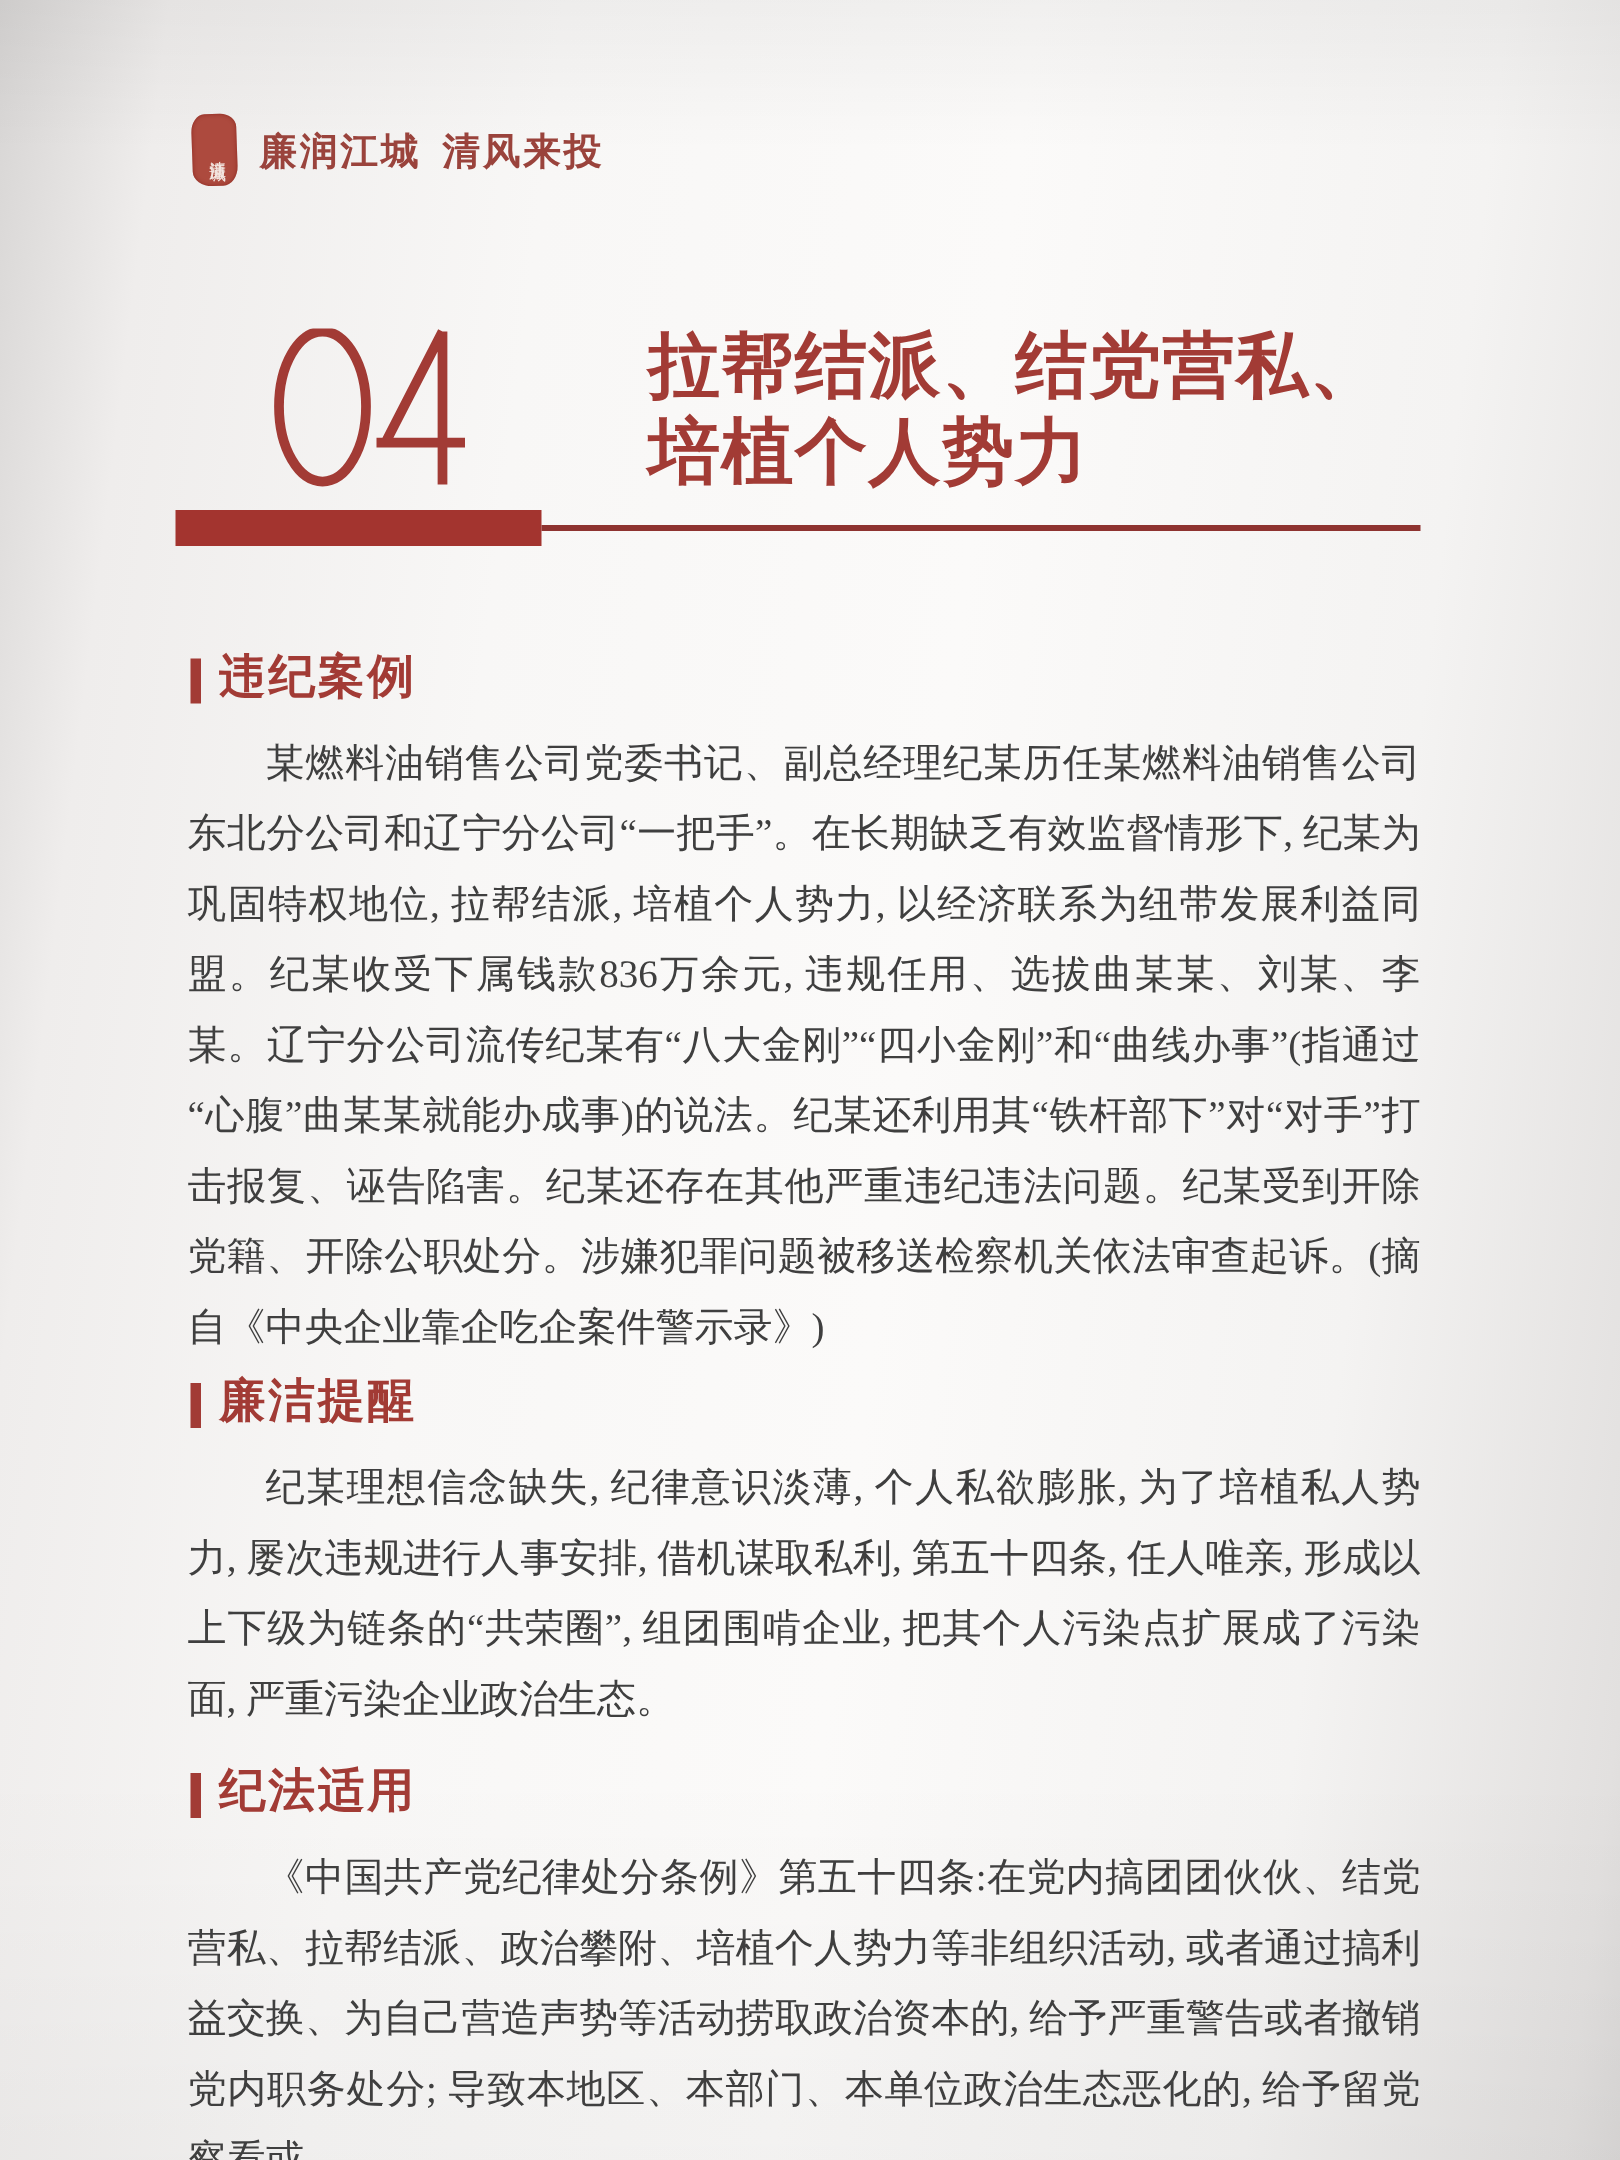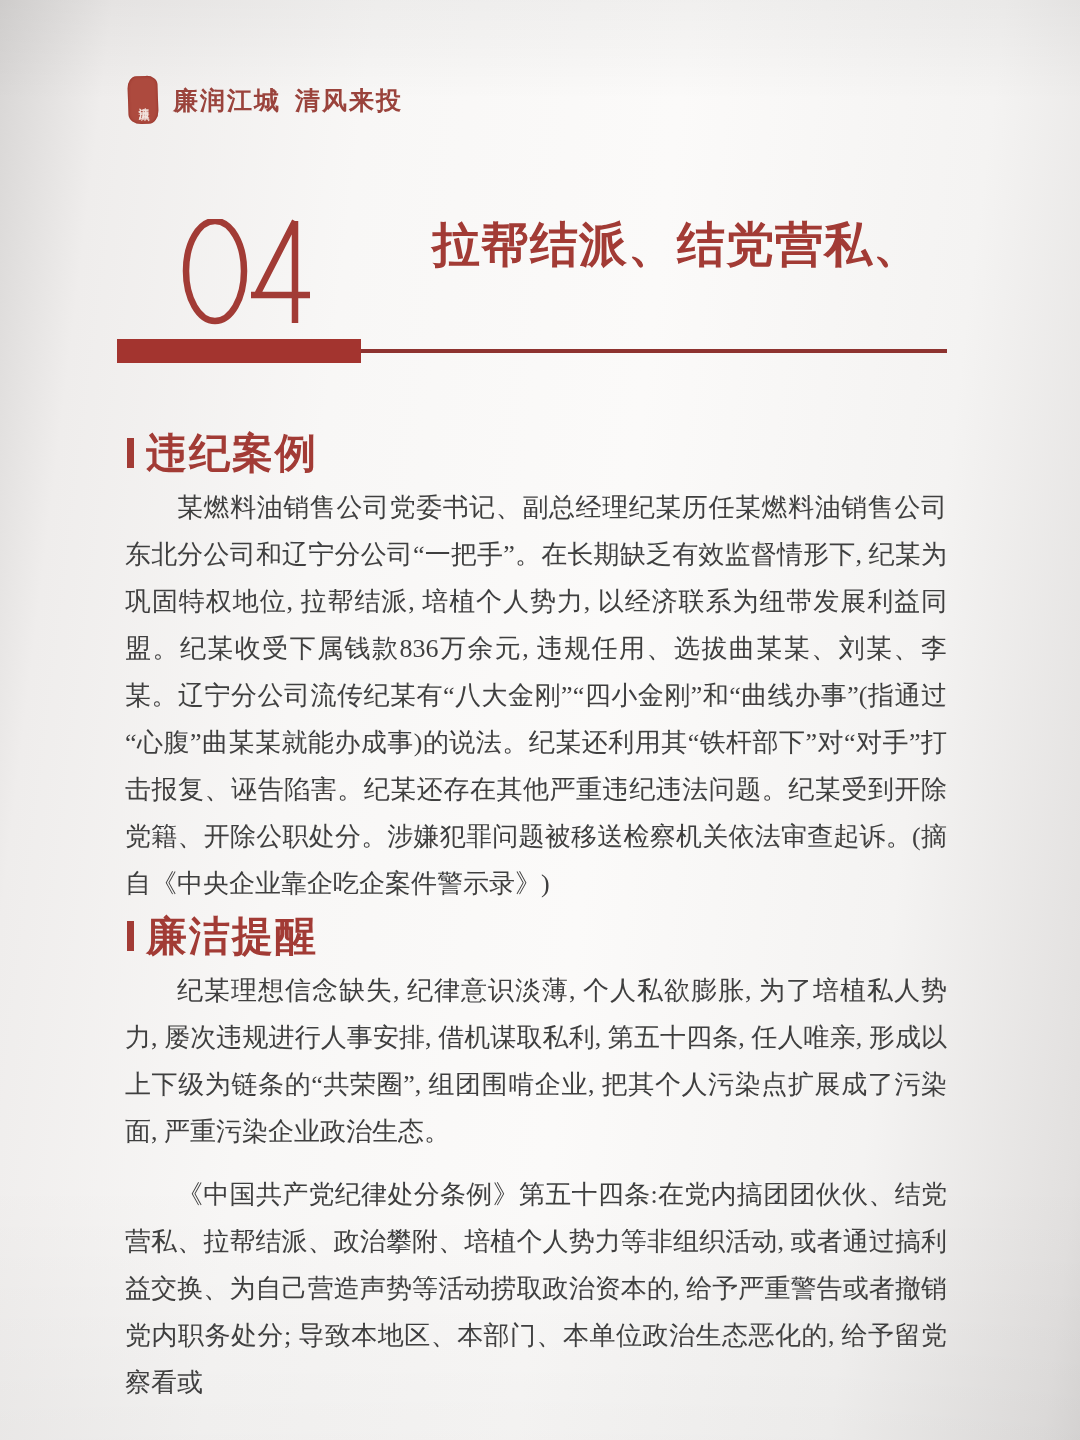--- a/index.html
+++ b/index.html
@@ -65,22 +65,22 @@
   
   .rule-row{display:flex;align-items:center;margin:10px 0 0 -8px;}
   .rule-thick{width:244px;height:24px;background:var(--bar_thick);flex:0 0 auto;}
   .rule-thin{flex:1 1 auto;height:4px;background:var(--rule_thin);}
   
   .section-heading{display:flex;align-items:center;margin-top:75px;}
   .section-heading.s2{margin-top:14px;align-items:flex-end;}
   .section-heading.s3{margin-top:26px;}
   .heading-bar{width:7px;height:30px;background:var(--accent);margin:0 12px 0 2px;flex:0 0 auto;}
   .heading-text{
-    font-size:41px;font-weight:bold;color:var(--accent);
-    letter-spacing:2px;line-height:30px;white-space:nowrap;
+    font-size:31px;font-weight:bold;color:var(--accent);
+    letter-spacing:2px;line-height:30px;white-space:nowrap;font-family:Liberation Mono, monospace;
   }
   .body-para{
     margin-top:16px;
     font-family:"Liberation Serif","DejaVu Serif",serif;
     font-size:26px;line-height:47px;
     color:var(--body_text);
     text-align:justify;
     text-indent:2em;
   }
 </style>
@@ -99,35 +99,40 @@
   <div class="chapter">
     <div class="chapter-number">
       <span class="sr-only">04</span>
       <svg width="135" height="106" viewBox="0 0 135 106" aria-hidden="true">
         <ellipse cx="33" cy="52" rx="29" ry="50" fill="none" stroke="#A23B35" stroke-width="6.5"></ellipse>
         <path d="M 113 2 L 75 76 M 69 76 L 128 76 M 113 2 L 113 104" fill="none" stroke="#A23B35" stroke-width="6.5"></path>
       </svg>
     </div>
     <div class="chapter-title">
       <div>拉帮结派、结党营私、</div>
+      <div>培植个人势力</div>
     </div>
   </div>
 
   <div class="rule-row">
     <div class="rule-thick"></div>
     <div class="rule-thin"></div>
   </div>
 
   <div class="section-heading s1">
     <div class="heading-bar"></div>
     <div class="heading-text">违纪案例</div>
   </div>
   <p class="body-para">某燃料油销售公司党委书记、副总经理纪某历任某燃料油销售公司东北分公司和辽宁分公司“一把手”。在长期缺乏有效监督情形下, 纪某为巩固特权地位, 拉帮结派, 培植个人势力, 以经济联系为纽带发展利益同盟。纪某收受下属钱款836万余元, 违规任用、选拔曲某某、刘某、李某。辽宁分公司流传纪某有“八大金刚”“四小金刚”和“曲线办事”(指通过“心腹”曲某某就能办成事)的说法。纪某还利用其“铁杆部下”对“对手”打击报复、诬告陷害。纪某还存在其他严重违纪违法问题。纪某受到开除党籍、开除公职处分。涉嫌犯罪问题被移送检察机关依法审查起诉。(摘自《中央企业靠企吃企案件警示录》)</p>
 
   <div class="section-heading s2">
     <div class="heading-bar"></div>
     <div class="heading-text">廉洁提醒</div>
   </div>
   <p class="body-para">纪某理想信念缺失, 纪律意识淡薄, 个人私欲膨胀, 为了培植私人势力, 屡次违规进行人事安排, 借机谋取私利, 第五十四条, 任人唯亲, 形成以上下级为链条的“共荣圈”, 组团围啃企业, 把其个人污染点扩展成了污染面, 严重污染企业政治生态。</p>
 
+  <div class="section-heading s3">
+    <div class="heading-bar"></div>
+    <div class="heading-text">纪法适用</div>
+  </div>
   <p class="body-para">《中国共产党纪律处分条例》第五十四条:在党内搞团团伙伙、结党营私、拉帮结派、政治攀附、培植个人势力等非组织活动, 或者通过搞利益交换、为自己营造声势等活动捞取政治资本的, 给予严重警告或者撤销党内职务处分; 导致本地区、本部门、本单位政治生态恶化的, 给予留党察看或</p>
 
 </div>
 
 </body></html>

